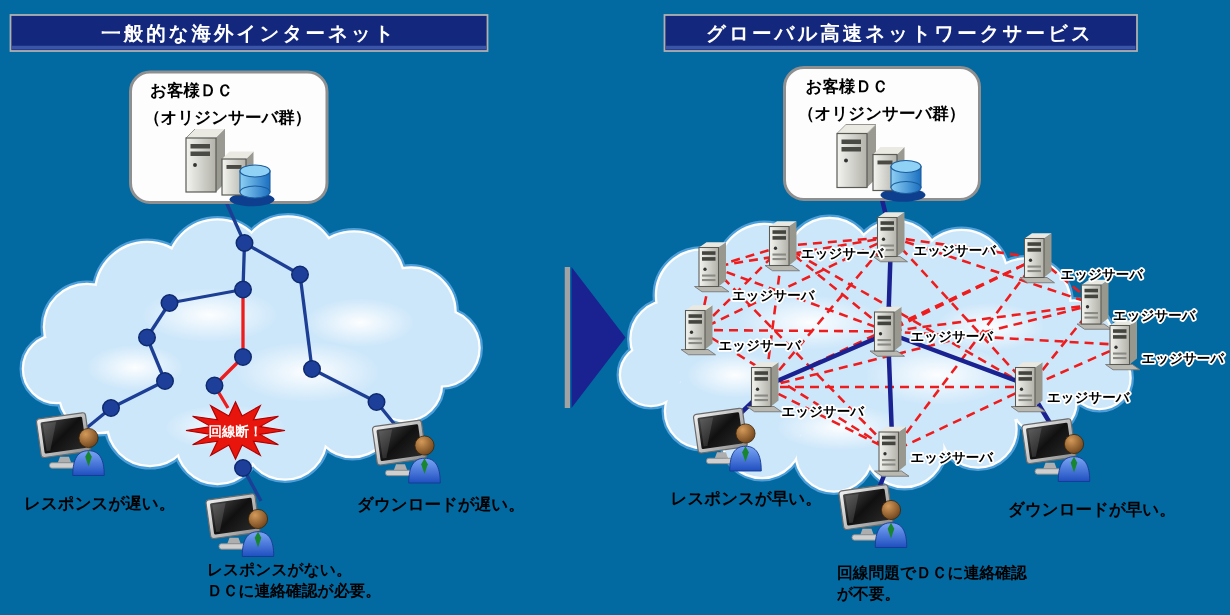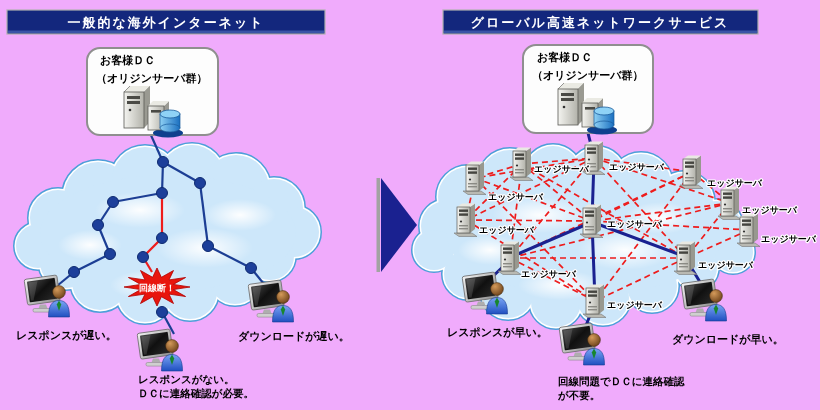--- a/index.html
+++ b/index.html
@@ -1,16 +1,16 @@
 <!DOCTYPE html>
 <html><head>
 <meta charset="utf-8">
 <style>
   html,body{margin:0;padding:0;background:#ffffff;}
-  .stage{position:relative;width:820px;height:410px;background:#f0abfc;overflow:hidden;
+  .stage{position:relative;width:820px;height:410px;background:#0369a1;overflow:hidden;
          font-family:"Liberation Sans",sans-serif;}
   svg text{font-family:"Liberation Sans",sans-serif;}
   .hdr-txt{font:bold 13px "Liberation Sans",sans-serif;fill:#ffffff;letter-spacing:2px;text-anchor:middle;}
   .dc-t{font:bold 11px "Liberation Sans",sans-serif;fill:#000;}
   .lbl{font:bold 11px "Liberation Sans",sans-serif;fill:#000;}
   .lbl-sm{font:bold 10.5px "Liberation Sans",sans-serif;fill:#000;}
   .srvlbl{font:bold 9px "Liberation Sans",sans-serif;fill:#000;paint-order:stroke;stroke:#ffffff;stroke-width:2.4;stroke-linejoin:round;}
   .burst-t{font:bold 9px "Liberation Sans",sans-serif;fill:#ffffff;text-anchor:middle;}
   .navy{stroke:#1c3e94;stroke-width:2.2;fill:none;}
   .navy-thick{stroke:#1a2190;stroke-width:3;fill:none;stroke-linecap:round;}

